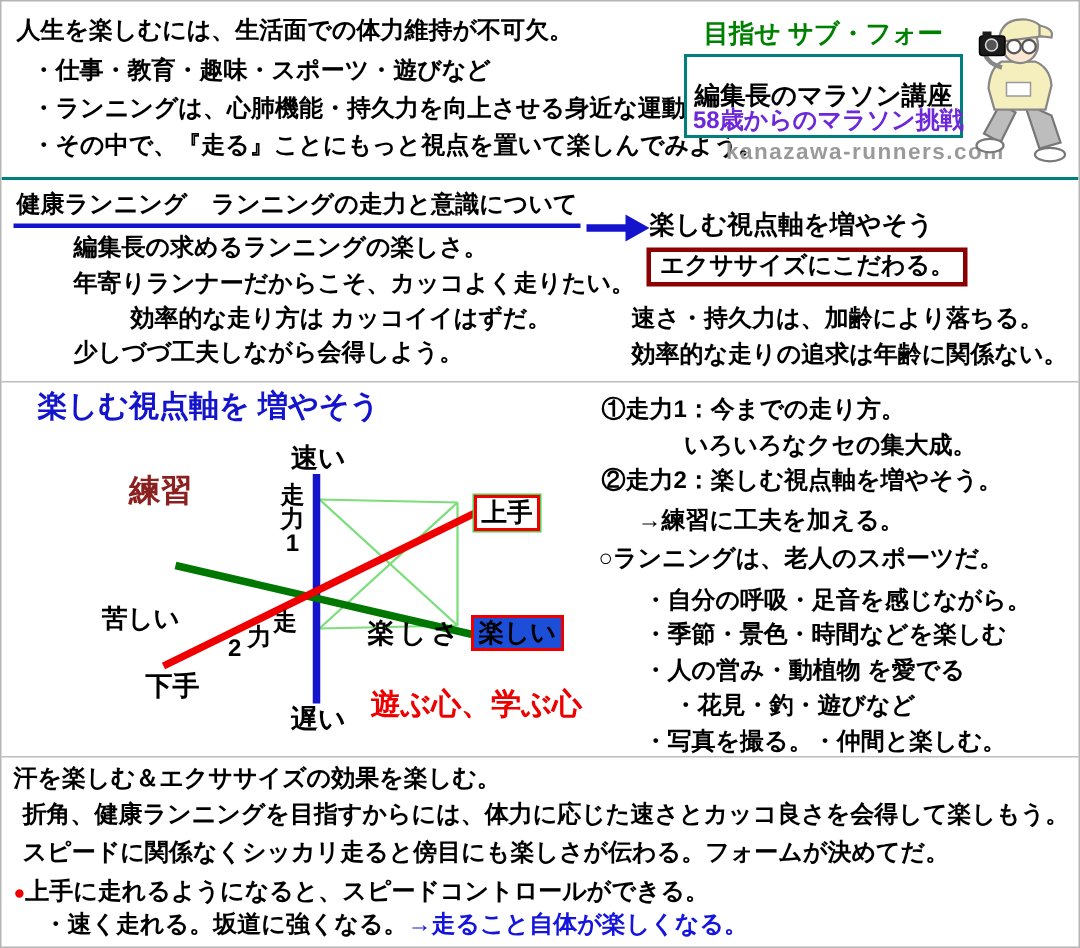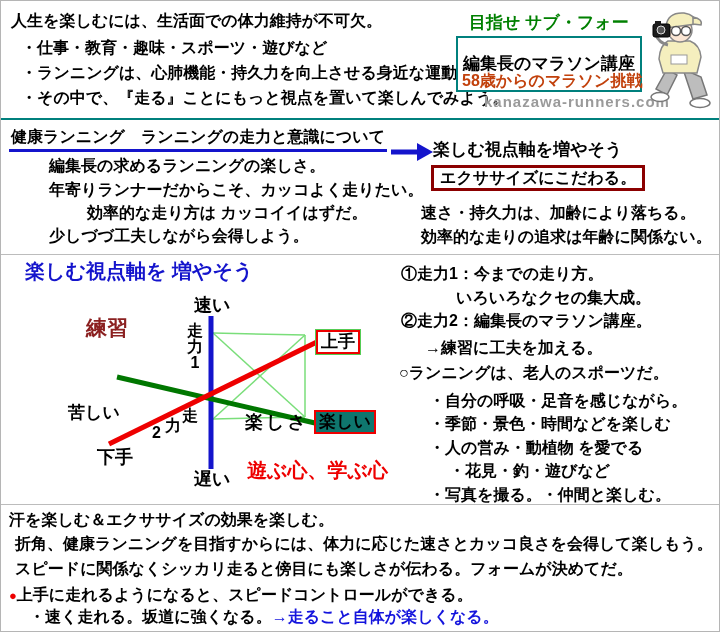--- a/index.html
+++ b/index.html
@@ -15,21 +15,21 @@
   .divider-gray1{position:absolute;left:0;top:253px;width:718px;height:1px;background:#bcbcbc;}
   .divider-gray2{position:absolute;left:0;top:503px;width:718px;height:1px;background:#bcbcbc;}
 
   
   .s1-intro{left:10px;top:11px;}
   .s1-b0{left:20px;top:38px;}
   .s1-b1{left:20px;top:63px;}
   .s1-b2{left:20px;top:88px;}
   .s1-slogan{left:468px;top:12px;color:#008000;}
   .s1-course{left:455px;top:35px;border:2px solid #00807d;padding:16px 5px;background:#fff;}
-  .s1-challenge{left:461px;top:71px;color:#c2410c;}
+  .s1-challenge{left:461px;top:71px;color:#6d28d9;}
   .s1-site{left:483px;top:92px;color:#9a9a9a;letter-spacing:1px;}
   .s1-illust{left:642px;top:4px;width:74px;height:110px;}
 
   
   .s2-title{left:10px;top:127px;}
   .s2-underline{position:absolute;left:8px;top:148px;width:378px;height:3px;background:#1414cc;}
   .s2-arrow{left:388px;top:139px;width:44px;height:24px;}
   .s2-l0{left:48px;top:156px;}
   .s2-l1{left:48px;top:180px;}
   .s2-l2{left:48px;top:203px;margin-left:38px;}
@@ -47,21 +47,21 @@
   .d-ax1{left:184px;top:322px;width:20px;text-align:center;font-size:16px;line-height:16px;white-space:normal;}
   .d-ax1 span{display:block;}
   .d-practice{left:85px;top:315px;color:#8b2020;}
   .d-hard{left:67px;top:362px;margin-top:40px;}
   .d-bad{left:96px;top:446px;}
   .d-ax2c0{left:181px;top:406px;}
   .d-ax2c1{left:164px;top:416px;}
   .d-ax2c2{left:151px;top:423px;}
   .d-funaxis{left:244px;top:411px;letter-spacing:3px;}
   .d-good{left:315px;top:329px;border:2px solid #ee0000;outline:1px solid #55cc55;padding:0 3px;background:#fff;}
-  .d-enjoy{left:313px;top:409px;border:2px solid #ee0000;padding:0 3px;background:#0f766e;}
+  .d-enjoy{left:313px;top:409px;border:2px solid #ee0000;padding:0 3px;background:#1d4ed8;}
   .d-spirit{left:246px;top:458px;color:#ee0000;}
 
   
   .p0{left:400px;top:264px;}
   .p1{left:455px;top:288px;}
   .p2{left:400px;top:311px;}
   .p3{left:424px;top:338px;}
   .p4{left:398px;top:363px;}
   .p5{left:428px;top:391px;}
   .p6{left:428px;top:414px;}
@@ -171,21 +171,21 @@
   <div class="abs t16 d-ax2c0">走</div>
   <div class="abs t16 d-ax2c1">力</div>
   <div class="abs t16 d-ax2c2">2</div>
   <div class="abs t18 d-funaxis">楽しさ</div>
   <div class="abs t17 d-good">上手</div>
   <div class="abs t17 d-enjoy">楽しい</div>
   <div class="abs t20 d-spirit">遊ぶ心、学ぶ心</div>
 
   <div class="abs t16 p0">①走力1：今までの走り方。</div>
   <div class="abs t16 p1">いろいろなクセの集大成。</div>
-  <div class="abs t16 p2">②走力2：編集長のマラソン講座。</div>
+  <div class="abs t16 p2">②走力2：楽しむ視点軸を増やそう。</div>
   <div class="abs t16 p3">→練習に工夫を加える。</div>
   <div class="abs t16 p4">○ランニングは、老人のスポーツだ。</div>
   <div class="abs t16 p5">・自分の呼吸・足音を感じながら。</div>
   <div class="abs t16 p6">・季節・景色・時間などを楽しむ</div>
   <div class="abs t16 p7">・人の営み・動植物 を愛でる</div>
   <div class="abs t16 p8">・花見・釣・遊びなど</div>
   <div class="abs t16 p9">・写真を撮る。・仲間と楽しむ。</div>
 
   <div class="divider-gray2"></div>
 

